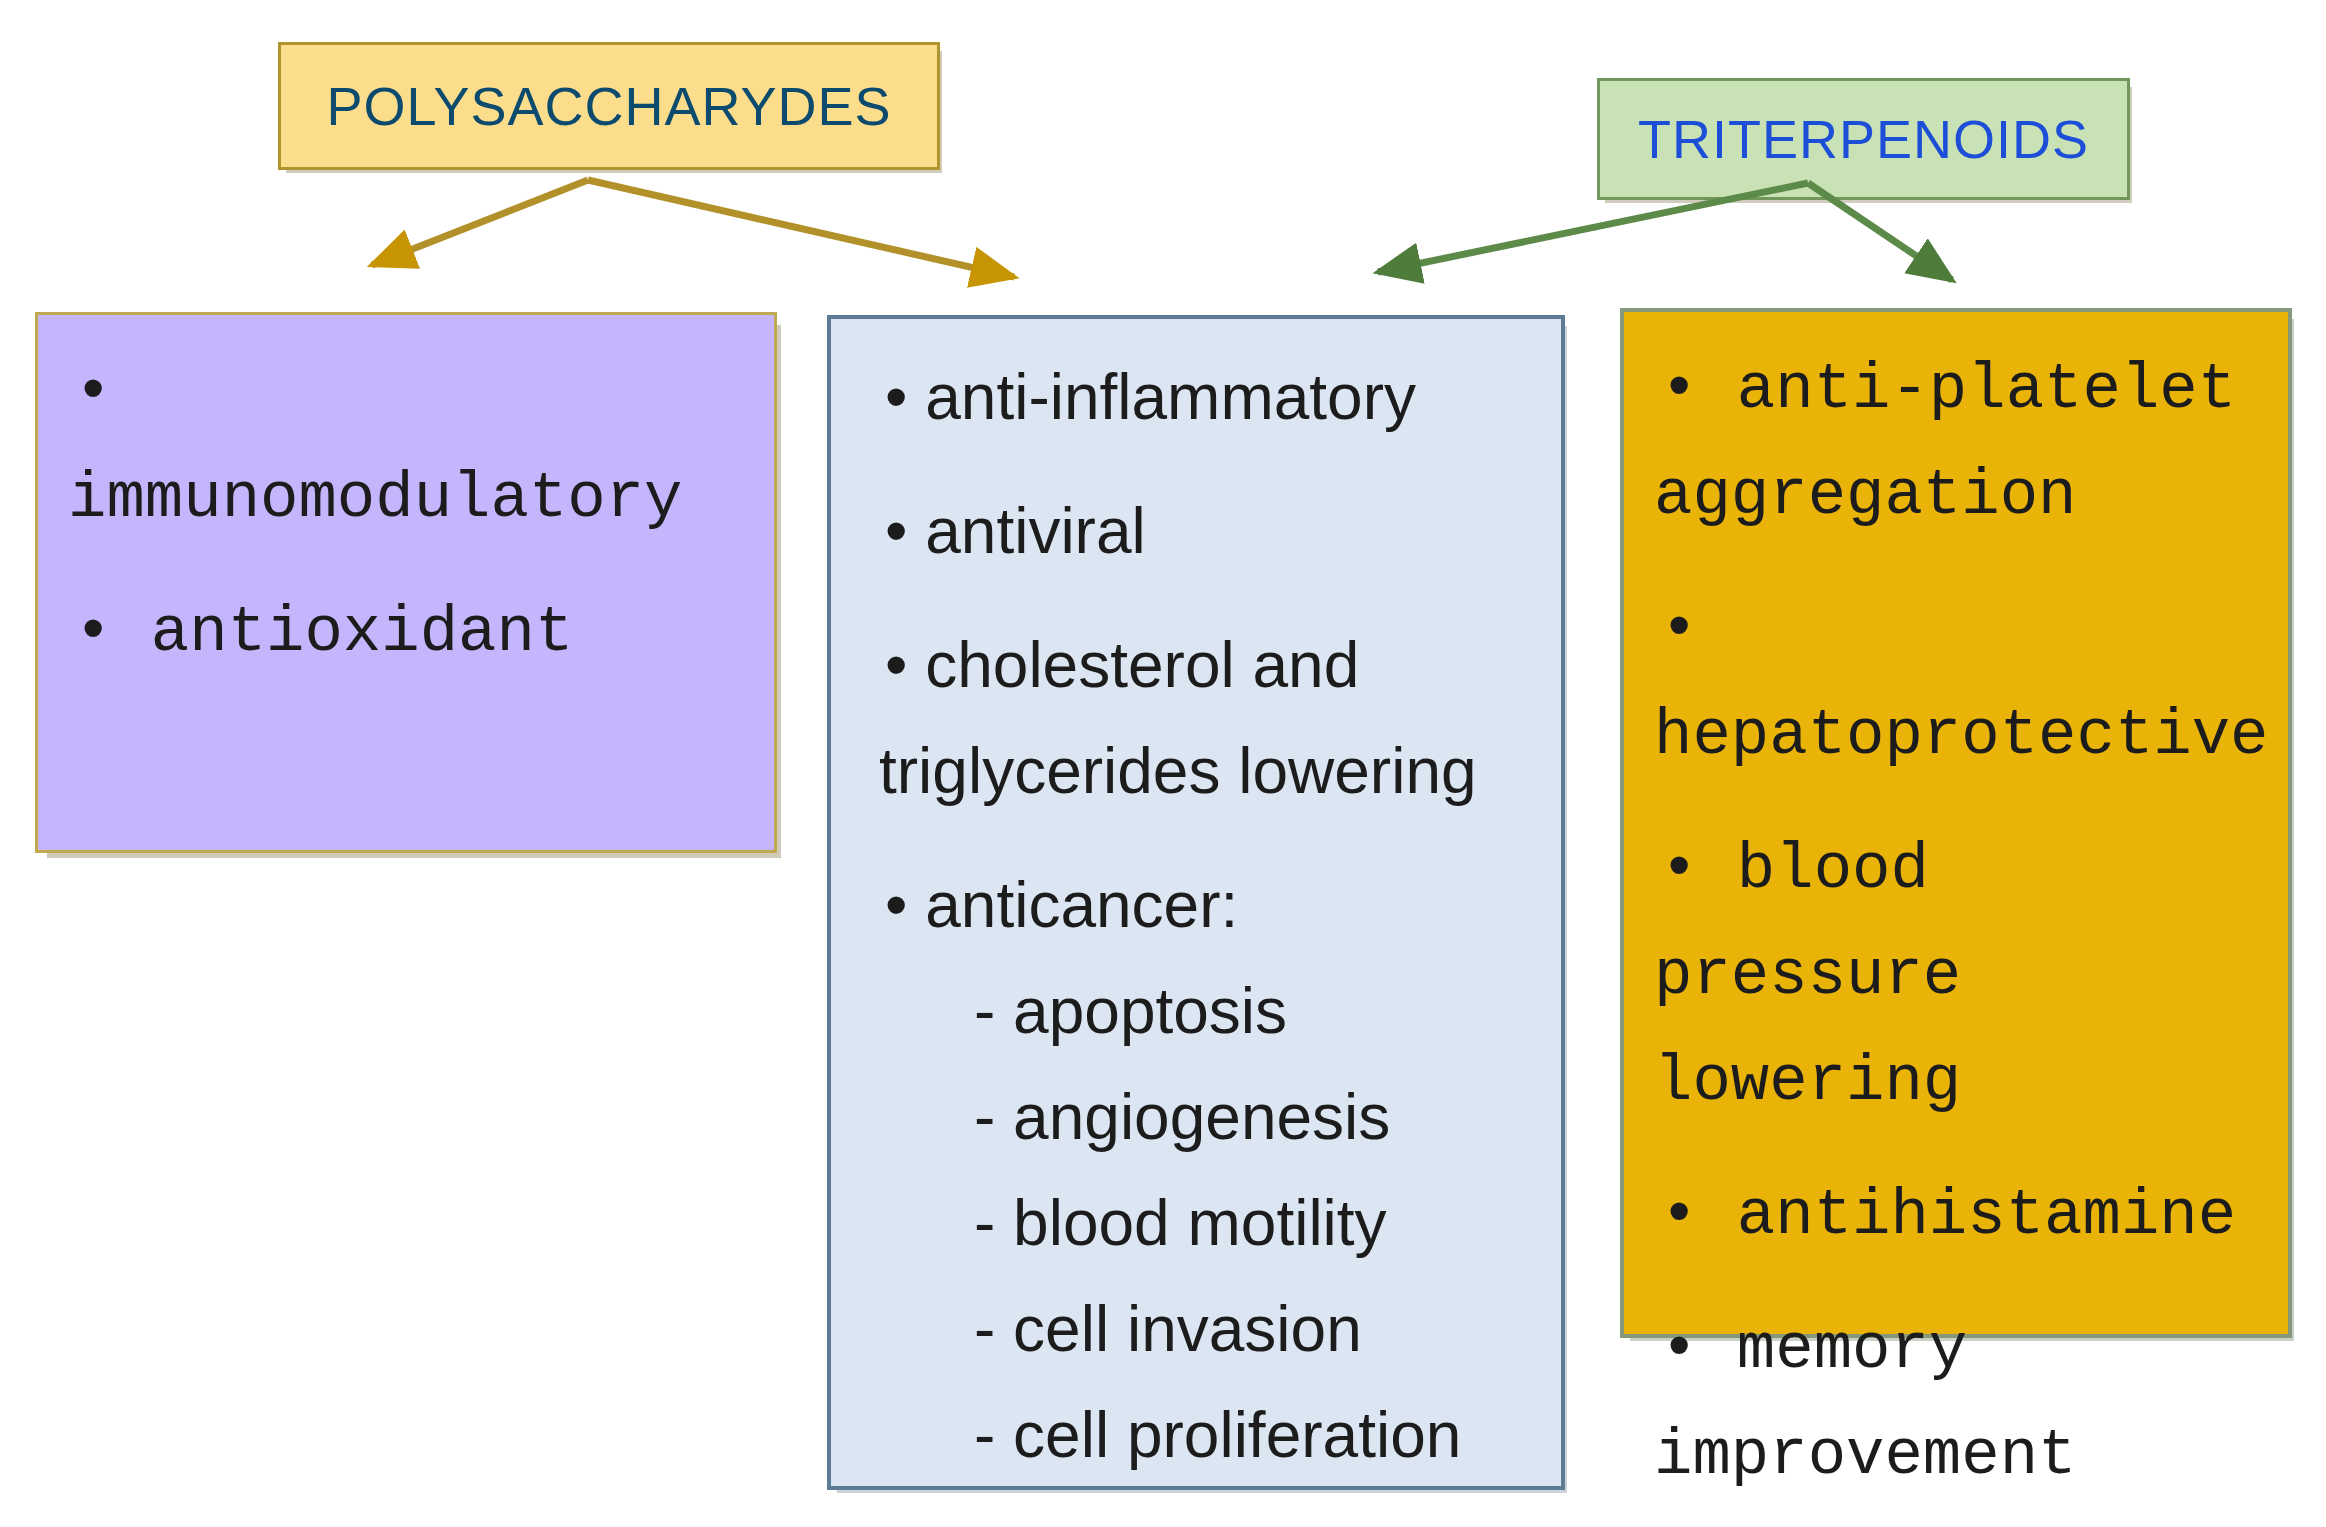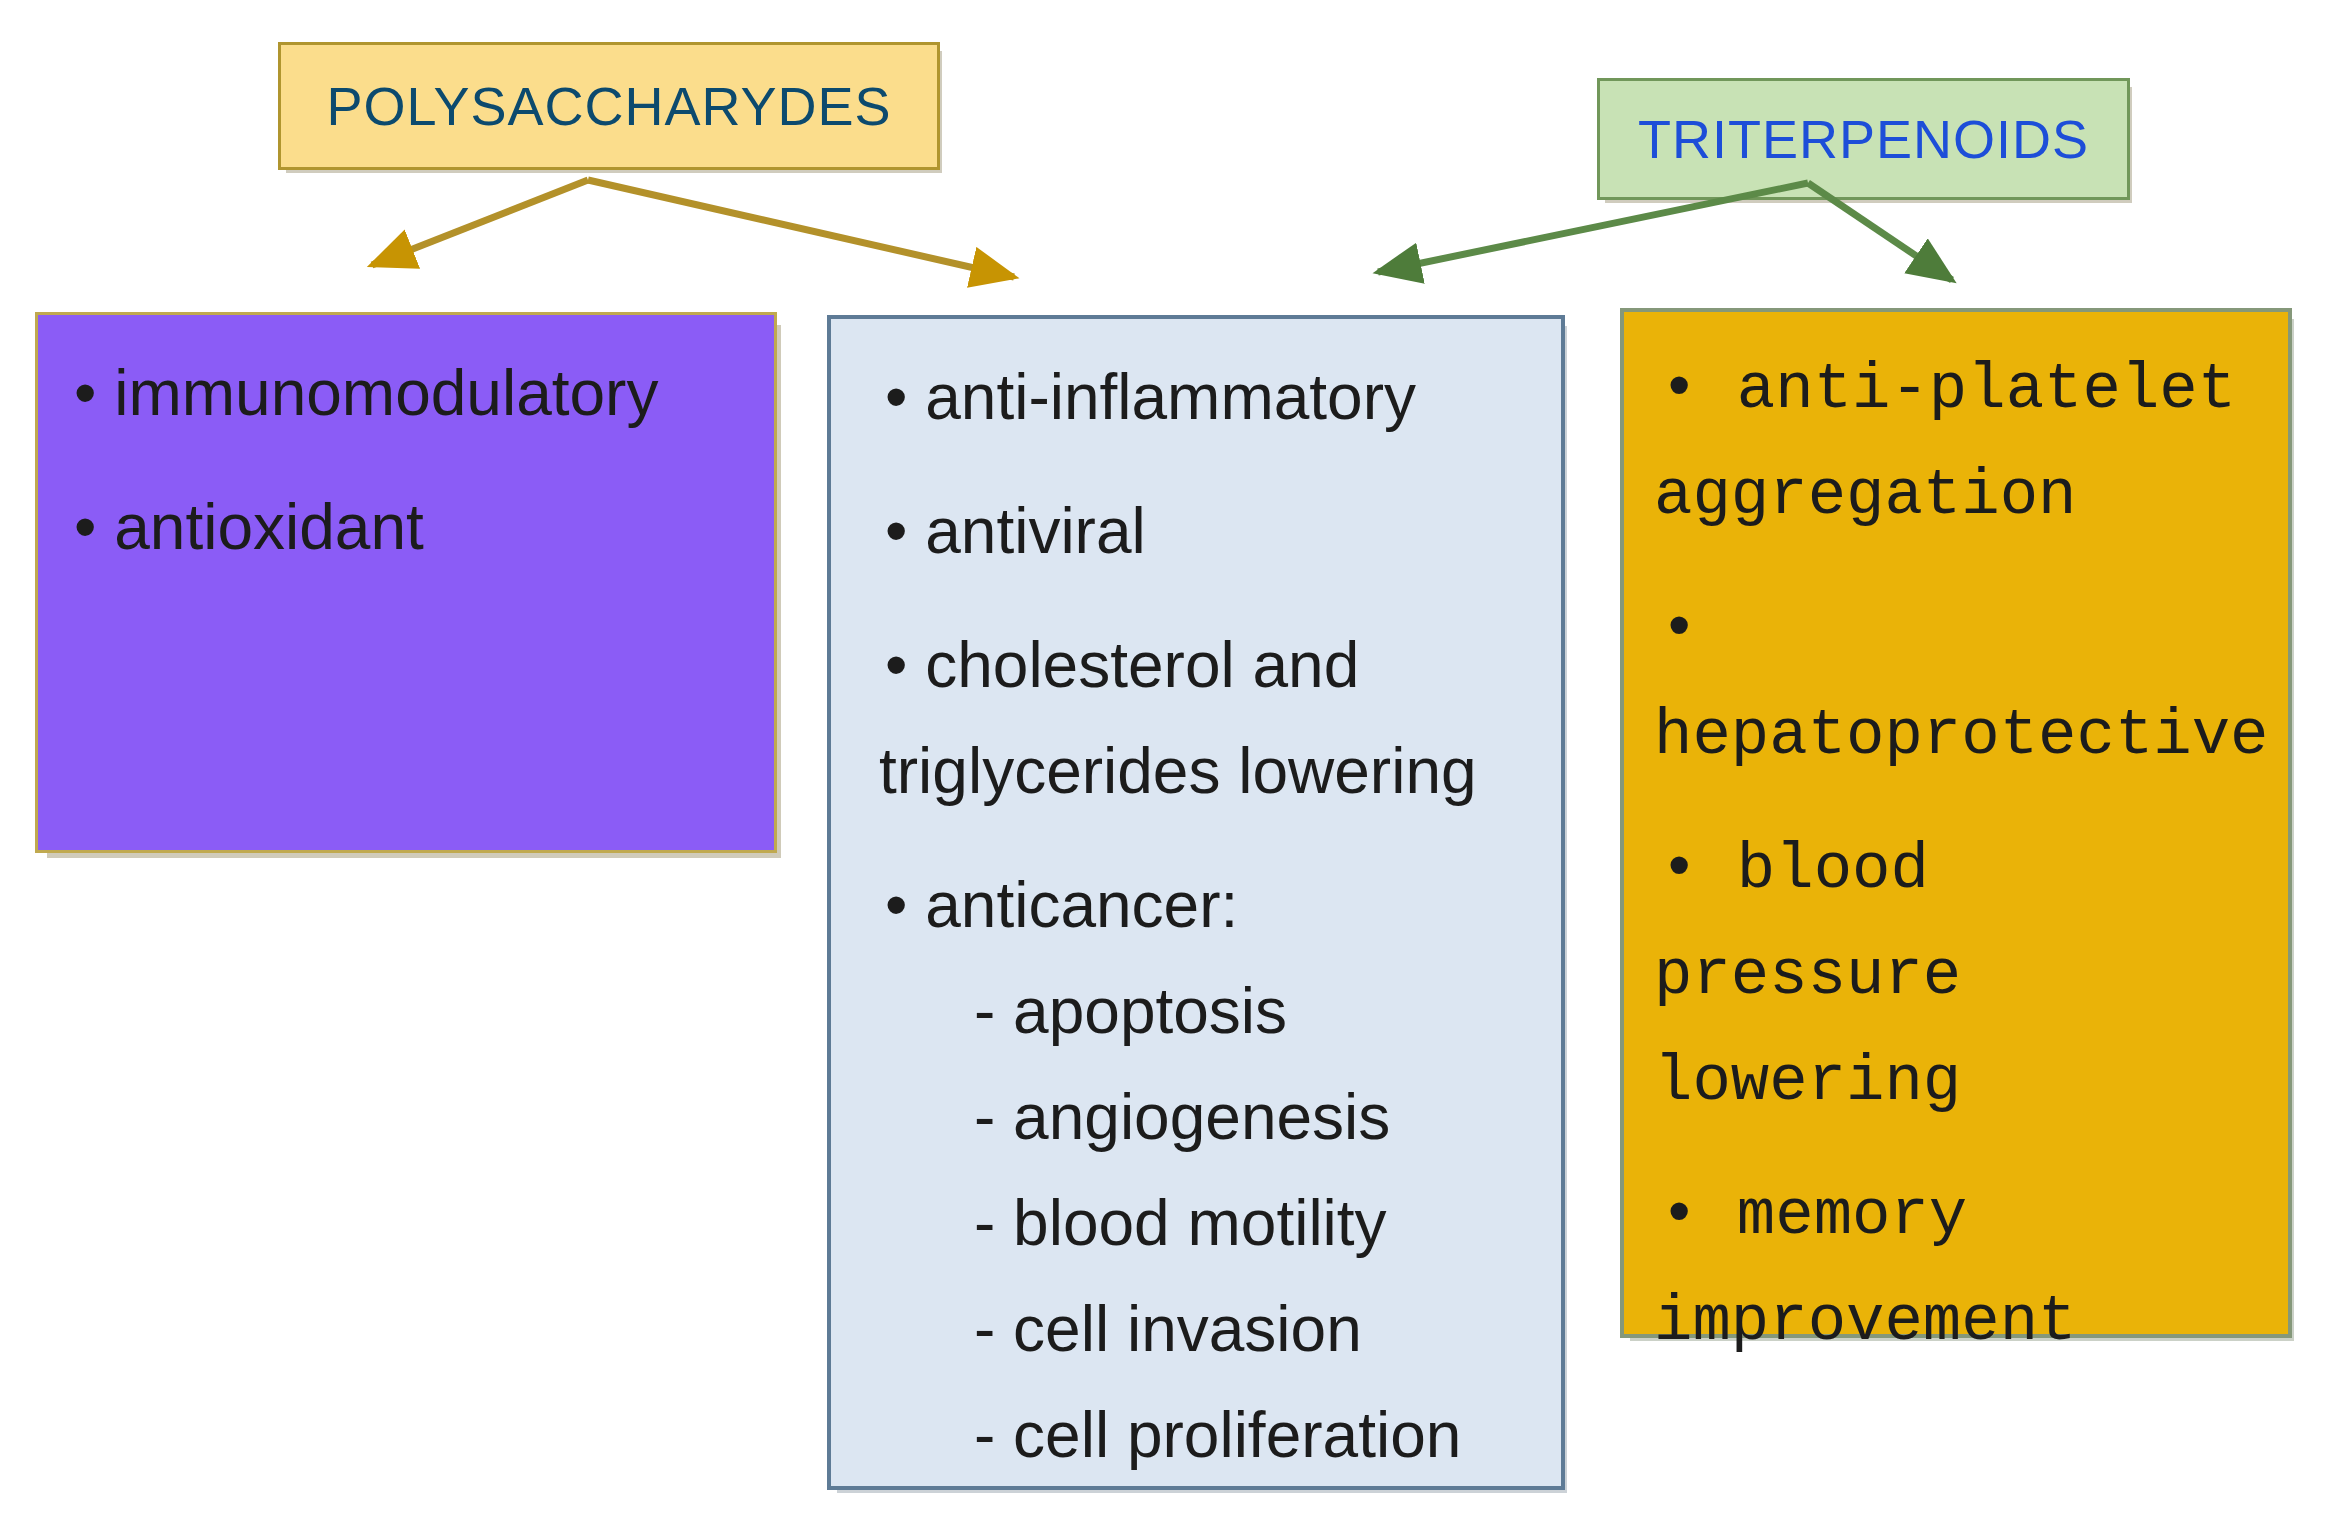--- a/index.html
+++ b/index.html
@@ -109,37 +109,38 @@
       <g>
         <line x1="588" y1="180" x2="372" y2="265" stroke="#b3912a" stroke-width="7" marker-end="url(#head0)"></line>
         <line x1="588" y1="180" x2="1014" y2="277" stroke="#b3912a" stroke-width="7" marker-end="url(#head0)"></line>
       </g>
       <g>
         <line x1="1808" y1="183" x2="1378" y2="272" stroke="#5c8a48" stroke-width="7" marker-end="url(#head1)"></line>
         <line x1="1808" y1="183" x2="1952" y2="280" stroke="#5c8a48" stroke-width="7" marker-end="url(#head1)"></line>
       </g>
     </svg>
 
-  <div class="box box-yellow" style="background: #8b5cf6; border-color: rgb(192, 169, 79);">
+  <div class="box box-yellow" style="background: #c4b5fd; border-color: rgb(192, 169, 79); font-family: Liberation Mono, monospace;">
       <div class="item">• immunomodulatory</div>
       <div class="item">• antioxidant</div>
     </div>
 
   <div class="box box-blue" style="background: rgb(220, 230, 242); border-color: rgb(94, 123, 150);">
       <div class="item">• anti-inflammatory</div>
       <div class="item">• antiviral</div>
       <div class="item">• cholesterol and triglycerides lowering</div>
       <div class="item">• anticancer:</div>
       <div class="item sub">- apoptosis</div>
       <div class="item sub">- angiogenesis</div>
       <div class="item sub">- blood motility</div>
       <div class="item sub">- cell invasion</div>
       <div class="item sub">- cell proliferation</div>
     </div>
 
   <div class="box box-green" style="background: #eab308; border-color: rgb(133, 152, 122); font-family: Liberation Mono, monospace;">
       <div class="item">• anti-platelet aggregation</div>
       <div class="item">• hepatoprotective</div>
       <div class="item">• blood pressure lowering</div>
+      <div class="item">• antihistamine</div>
       <div class="item">• memory improvement</div>
     </div>
 
 </div>
 
 </body></html>

